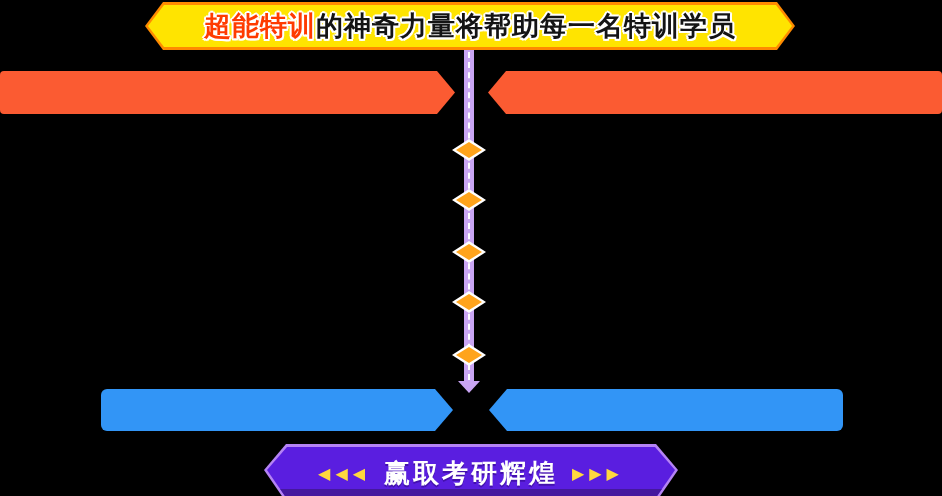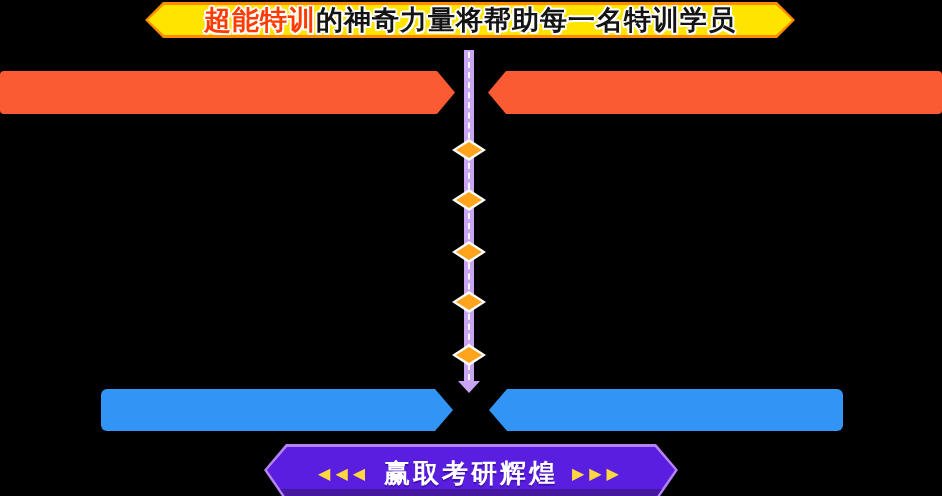--- a/index.html
+++ b/index.html
@@ -2,21 +2,21 @@
 <html style="--bg: #000000; --banner_fill: #FFE400; --banner_border: #FF8A00; --highlight: #FF3B00; --ink: #141414; --orange: #FB5B32; --blue: #3295F6; --lavender: #C9A5F3; --diamond: #FFA41C; --purple_fill: #5A1EE0; --purple_border: #B583F5; --purple_dark: #45189E; --triangle: #FFD83E;"><head>
 <meta charset="utf-8">
 <style>
   html,body{margin:0;padding:0;background:#000;}
   #canvas{
     position:relative;width:942px;height:496px;background:var(--bg,#000);
     overflow:hidden;font-family:"DejaVu Sans","Liberation Sans",sans-serif;
   }
   
   .top-banner{
-    position:absolute;left:145px;top:2px;width:650px;height:36px;
+    position:absolute;left:145px;top:2px;width:650px;height:48px;
     background:var(--banner_border);
     clip-path:polygon(0 50%,18px 0,calc(100% - 18px) 0,100% 50%,calc(100% - 18px) 100%,18px 100%);
   }
   .top-banner-inner{
     position:absolute;inset:3px;
     background:var(--banner_fill);
     clip-path:polygon(0 50%,16px 0,calc(100% - 16px) 0,100% 50%,calc(100% - 16px) 100%,16px 100%);
     display:flex;align-items:center;justify-content:center;
   }
   .top-banner-inner .txt{

